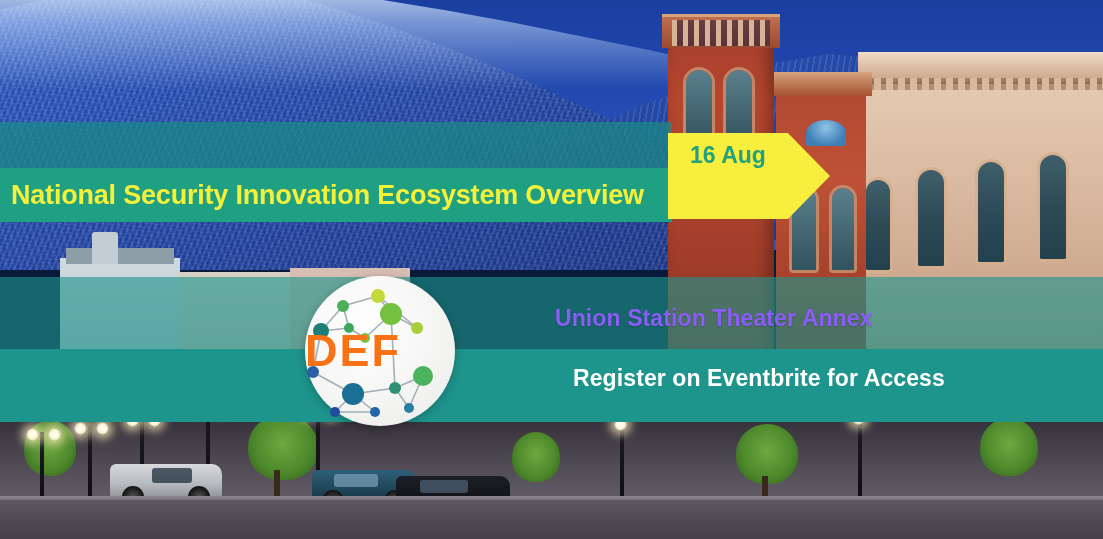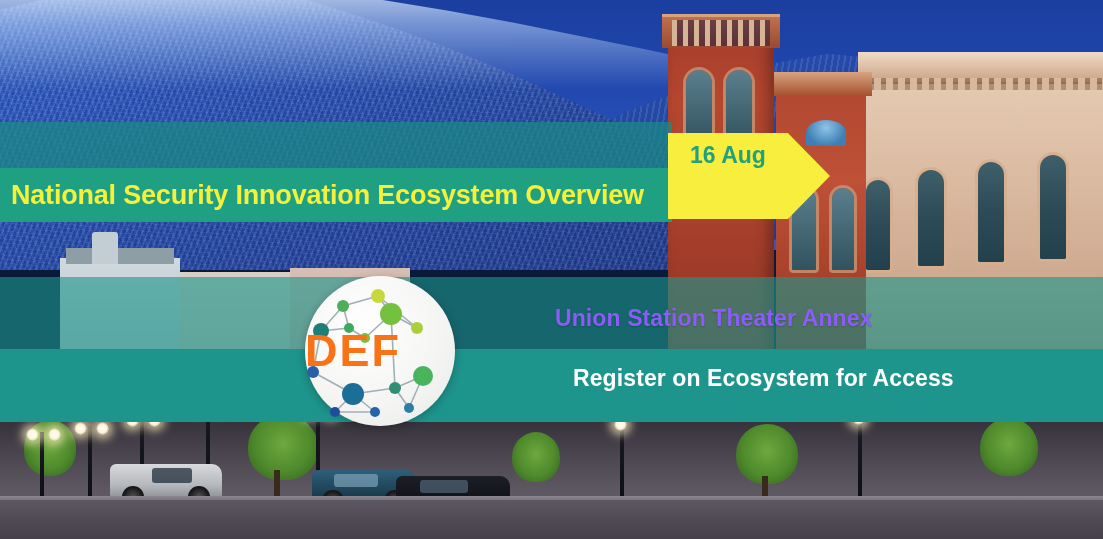--- a/index.html
+++ b/index.html
@@ -401,21 +401,21 @@
 
   <div class="subtitle-text">National Security Innovation Ecosystem Overview</div>
 
   <div class="pennant"></div>
   <div class="pennant-date">16 Aug</div>
 
   <div class="band-info-top"></div>
   <div class="band-info"></div>
 
   <div class="info-line1">Union Station Theater Annex</div>
-  <div class="info-line2">Register on Ecosystem for Access</div>
+  <div class="info-line2">Register on Eventbrite for Access</div>
 
   <div class="logo-wrap">
     <div class="logo-circle"></div>
     <svg class="logo-svg" viewBox="0 0 150 150">
       <g id="logo-edges" stroke="#9aa6ae" stroke-width="1.6" fill="none" opacity="0.9">
           <line x1="73" y1="20" x2="86" y2="38"></line>
           <line x1="73" y1="20" x2="38" y2="30"></line>
           <line x1="38" y1="30" x2="16" y2="55"></line>
           <line x1="38" y1="30" x2="44" y2="52"></line>
           <line x1="16" y1="55" x2="44" y2="52"></line>

